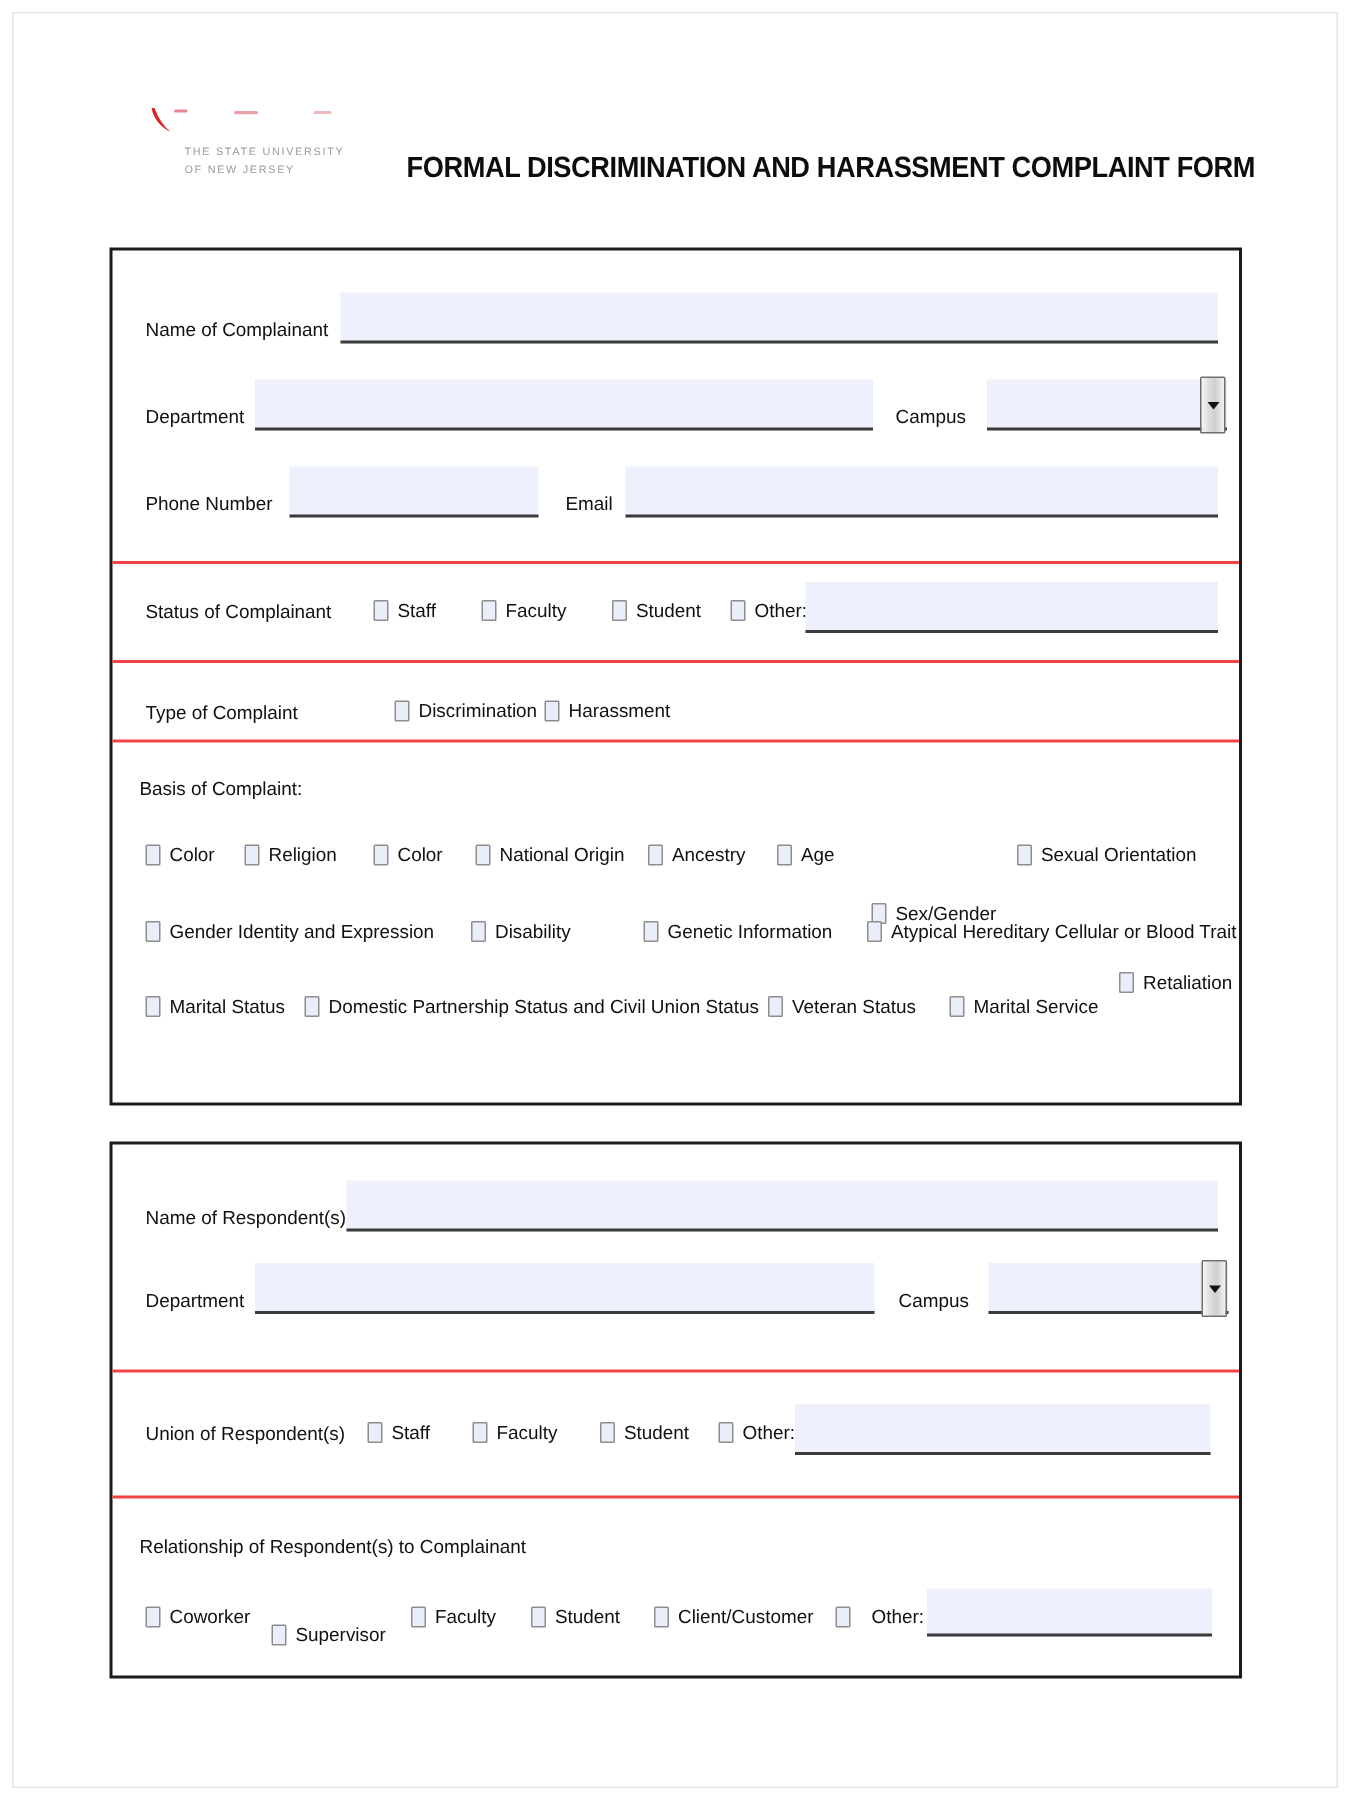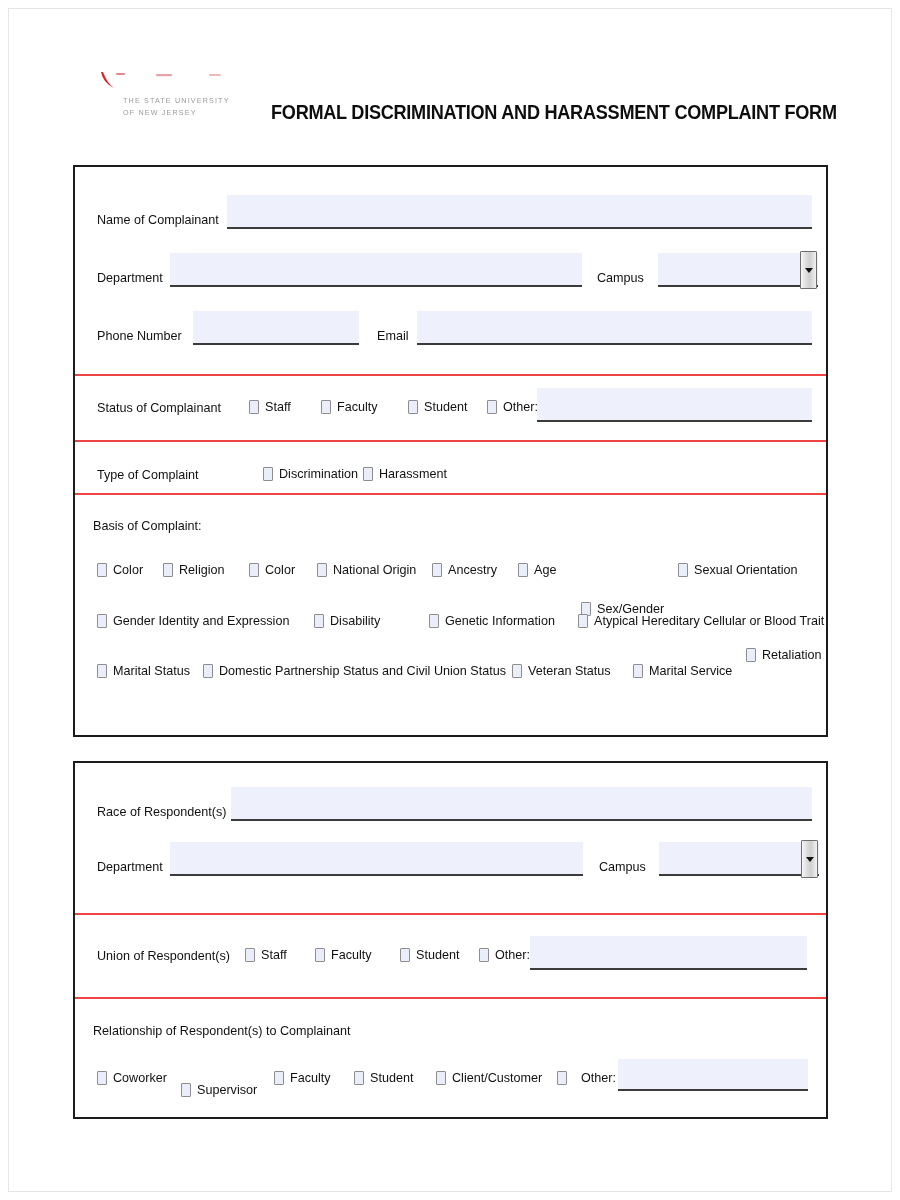--- a/index.html
+++ b/index.html
@@ -320,21 +320,21 @@
       <div class="cb-item" style="left:671px; top:153px;">
         <span class="cb"></span>
         <span class="cb-label">Retaliation</span>
       </div>
     </div>
   </div>
 
   <div class="block" id="block-respondent">
 
     <div class="section" style="height:150px;">
-      <div class="lbl" style="left:22px; top:41px;">Race of Respondent(s)</div>
+      <div class="lbl" style="left:22px; top:41px;">Name of Respondent(s)</div>
       <div class="field" style="left:156px; top:24px; width:581px; height:34px;"></div>
 
       <div class="lbl" style="left:22px; top:96px;">Department</div>
       <div class="field" style="left:95px; top:79px; width:413px; height:34px;"></div>
 
       <div class="lbl" style="left:524px; top:96px;">Campus</div>
       <div class="dropdown" style="left:584px; top:79px; width:160px; height:34px;">
         <div class="dd-btn">
           <span class="dd-arrow"></span>
         </div>

